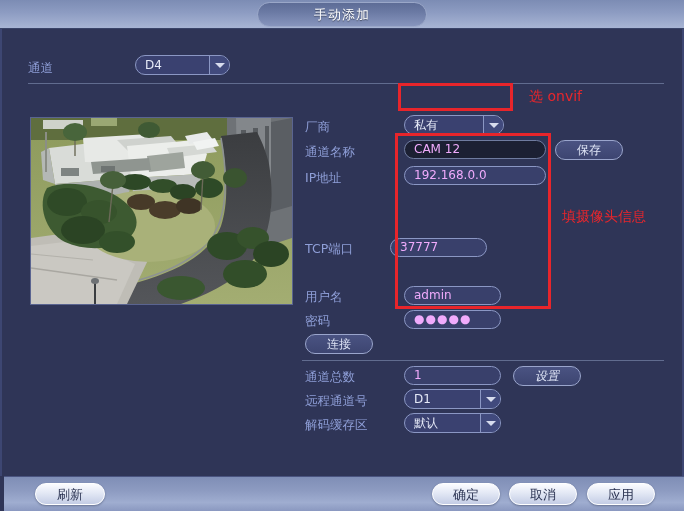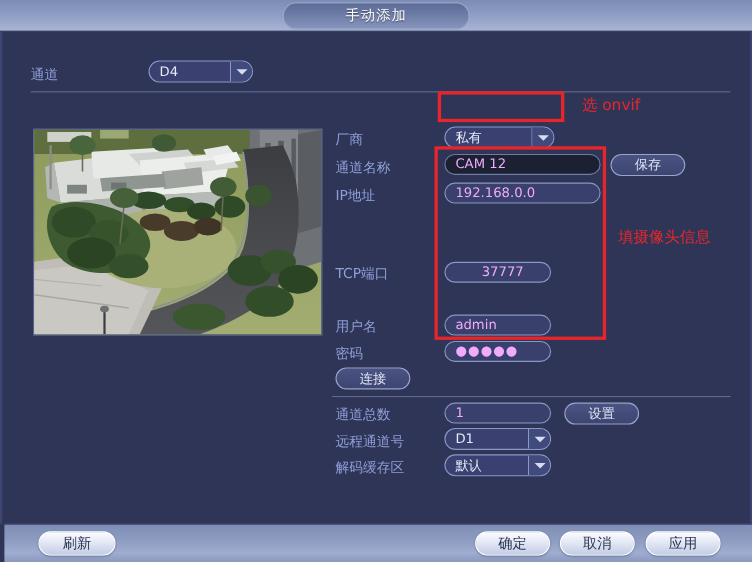--- a/index.html
+++ b/index.html
@@ -292,35 +292,35 @@
     </div>
 
     <div class="lbl" style="left:303px; top:115px;">通道名称</div>
     <div class="fld fld-dark" style="left:402px; top:111px; width:142px;">CAM 12</div>
     <div class="pbtn" style="left:553px; top:111px; width:68px;">保存</div>
 
     <div class="lbl" style="left:303px; top:141px;">IP地址</div>
     <div class="fld" style="left:402px; top:137px; width:142px;">192.168.0.0</div>
 
     <div class="lbl" style="left:303px; top:212px;">TCP端口</div>
-    <div class="fld" style="left:402px; top:209px; width:97px;text-align:center;">37777</div>
+    <div class="fld" style="left:388px; top:209px; width:97px;">37777</div>
 
     <div class="lbl" style="left:303px; top:260px;">用户名</div>
     <div class="fld" style="left:402px; top:257px; width:97px;">admin</div>
 
     <div class="lbl" style="left:303px; top:284px;">密码</div>
     <div class="fld" style="left:402px; top:281px; width:97px; letter-spacing:1px;">●●●●●</div>
 
     <div class="pbtn" style="left:303px; top:305px; width:68px;font-family:Liberation Serif, serif;">连接</div>
 
     <div class="hr" style="left:300px; top:331px; width:362px;"></div>
 
     <div class="lbl" style="left:303px; top:340px;">通道总数</div>
     <div class="fld" style="left:402px; top:337px; width:97px;">1</div>
-    <div class="pbtn" style="left:511px; top:337px; width:68px;">设置</div>
+    <div class="pbtn" style="left:511px; top:337px; width:68px;font-style:italic;">设置</div>
 
     <div class="lbl" style="left:303px; top:364px;">远程通道号</div>
     <div class="sel" style="left:402px; top:360px; width:97px;">
       <span>D1</span>
       <span class="arrowbox"></span>
     </div>
 
     <div class="lbl" style="left:303px; top:388px;">解码缓存区</div>
     <div class="sel" style="left:402px; top:384px; width:97px;">
       <span>默认</span>

